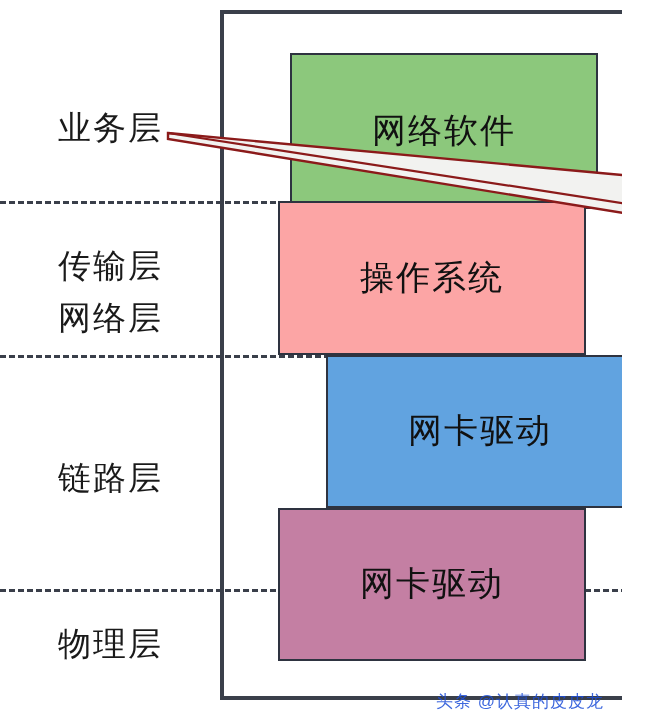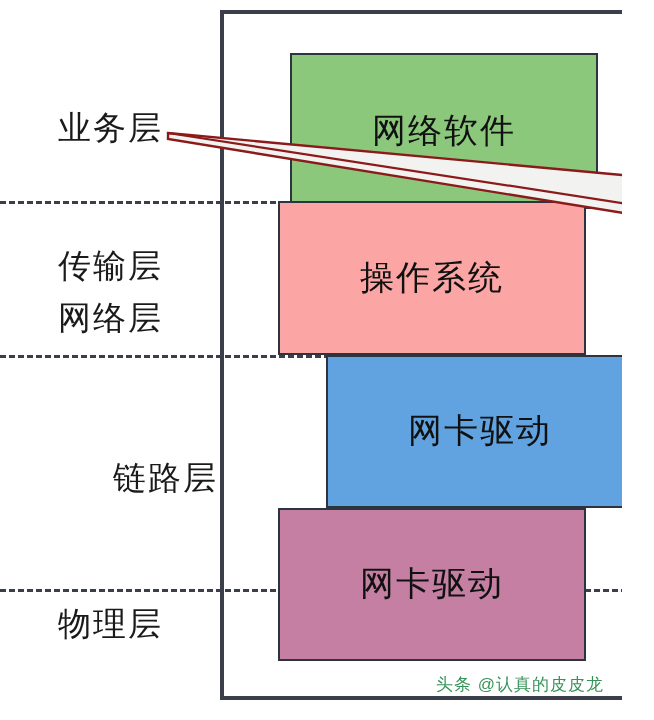--- a/index.html
+++ b/index.html
@@ -49,22 +49,22 @@
     font-size: 33px;
     line-height: 1.1;
     color: #1a1a1a;
     font-family: "Liberation Serif", "DejaVu Serif", serif;
     letter-spacing: 2px;
     white-space: nowrap;
   }
   .ll-business  { top: 110px; }
   .ll-transport { top: 248px; }
   .ll-network   { top: 300px; }
-  .ll-link      { top: 460px; text-align: right; }
-  .ll-physical  { top: 606px; }
+  .ll-link      { top: 460px; }
+  .ll-physical  { top: 626px; }
 
   
   .stack {
     position: absolute;
     left: 278px;
     top: 45px;
     width: 308px;
     height: 616px;
   }
   .block {
@@ -95,23 +95,23 @@
     top: 0;
     width: 654px;
     height: 720px;
     pointer-events: none;
   }
 
   
   .watermark {
     position: absolute;
     right: 18px;
-    bottom: 24px;
+    bottom: 7px;
     font-size: 17px;
-    color: #15803d;
+    color: #1d4ed8;
     font-family: "Liberation Sans", sans-serif;
     letter-spacing: 1px;
     white-space: nowrap;
     opacity: 0.85;
   }
 </style>
 </head>
 <body>
 
 <div id="stage">

